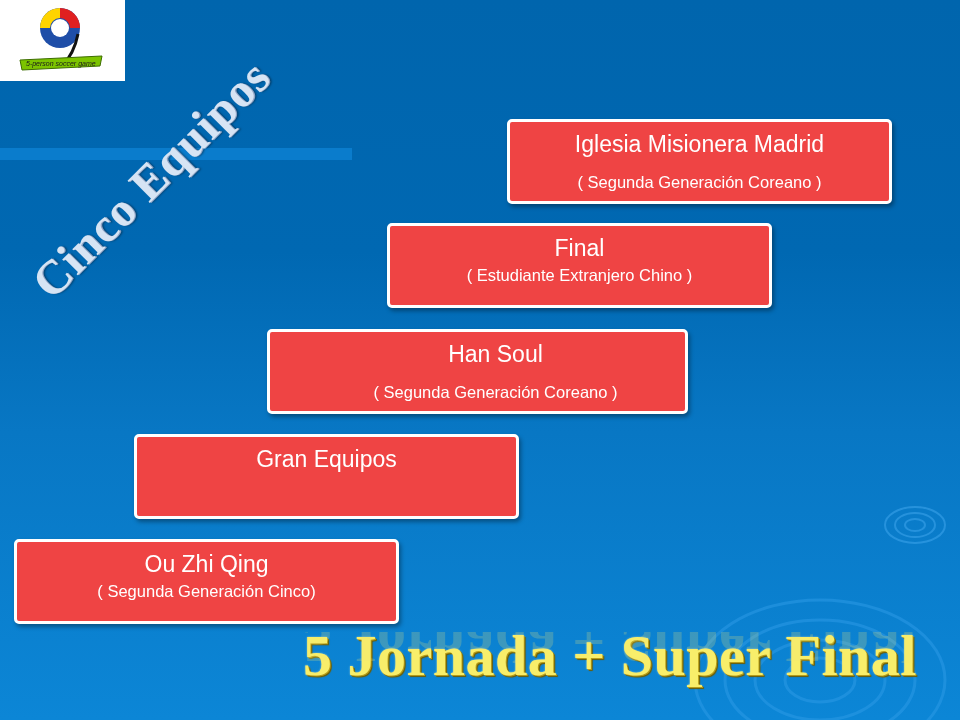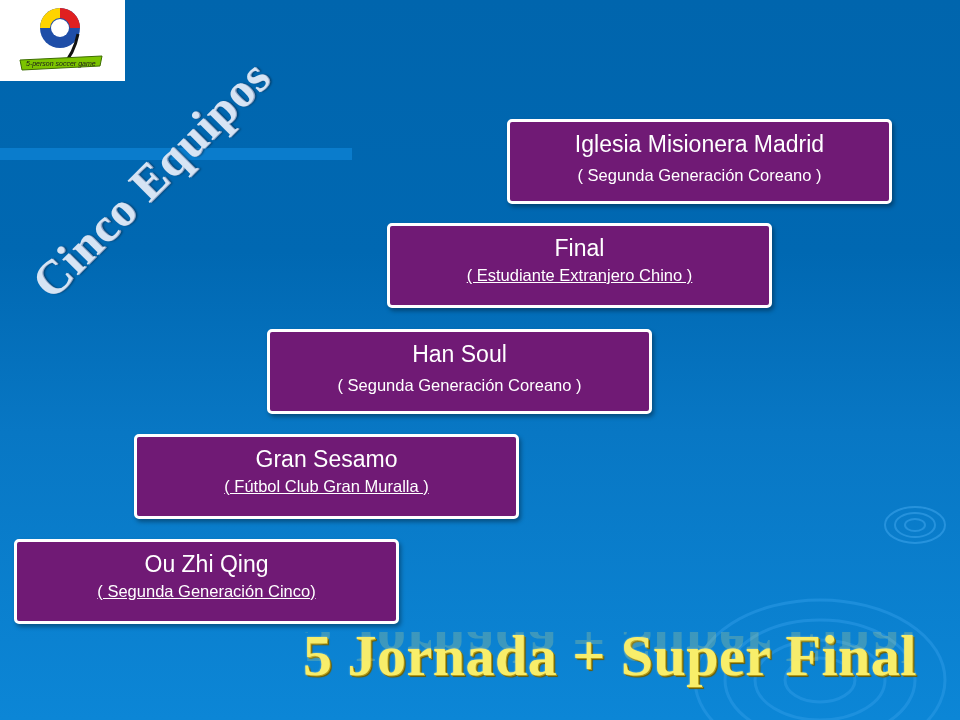--- a/index.html
+++ b/index.html
@@ -19,28 +19,28 @@
   }
   .diag-title {
     position:absolute; left:40px; top:262px;
     transform: rotate(-45deg); transform-origin: left center;
     font-family: "Liberation Serif", serif; font-size:48px; font-weight:bold;
     color:#d6e4f4; letter-spacing:1px; white-space:nowrap;
     text-shadow: 1px 1px 0 #8fa3c4, 2px 2px 2px rgba(0,0,0,0.35);
   }
   .team-box {
     position:absolute; width:379px; height:79px;
-    background:#701a75;
+    background:#ef4444;
     border:3px solid #ffffff; border-radius:5px;
     box-shadow: 2px 3px 4px rgba(0,0,0,0.35);
     color:#ffffff; text-align:center;
   }
   .team-name { font-size:23px; line-height:26px; margin-top:9px; display:block; }
-  .team-sub { font-size:16.5px; line-height:20px; margin-top:8px; display:block; }
-  .team-box.compact .team-sub { margin-top:4px;text-decoration:underline; }
+  .team-sub { font-size:16.5px; line-height:20px; margin-top:15px; display:block; }
+  .team-box.compact .team-sub { margin-top:4px; }
   .ripple { position:absolute; pointer-events:none; }
   .footer-title {
     position:absolute; left:303px; top:622px;
     font-family: "Liberation Serif", serif; font-size:58px; font-weight:bold;
     color:#f8ee6a; white-space:nowrap; letter-spacing:0.5px;
     text-shadow: 1px 1px 0 #b59b18, 2px 2px 1px #6d5d00, 0 0 2px rgba(255,255,200,0.6);
   }
   .footer-reflection {
     position:absolute; left:303px; top:676px;
     font-family: "Liberation Serif", serif; font-size:58px; font-weight:bold;
@@ -87,28 +87,27 @@
 <div class="team-box" style="left:507px;top:119px;">
   <span class="team-name">Iglesia Misionera Madrid</span>
   <span class="team-sub">( Segunda Generación Coreano )</span>
 </div>
 
 <div class="team-box compact" style="left:387px;top:223px;">
   <span class="team-name">Final</span>
   <span class="team-sub">( Estudiante Extranjero Chino )</span>
 </div>
 
-<div class="team-box" style="left:267px;top:329px;">
+<div class="team-box" style="left:267px;top:329px;padding-left:36px;">
   <span class="team-name">Han Soul</span>
   <span class="team-sub">( Segunda Generación Coreano )</span>
 </div>
 
 <div class="team-box compact" style="left:134px;top:434px;">
-  <span class="team-name">Gran Sesamo</span>
-  <span class="team-sub">( Fútbol Club Gran Muralla )</span>
+  <span class="team-name">Gran Equipos</span>
 </div>
 
 <div class="team-box compact" style="left:14px;top:539px;">
   <span class="team-name">Ou Zhi Qing</span>
   <span class="team-sub">( Segunda Generación Cinco)</span>
 </div>
 
 <div class="footer-title">5 Jornada + Super Final</div>
 <div class="footer-reflection">5 Jornada + Super Final</div>
 

